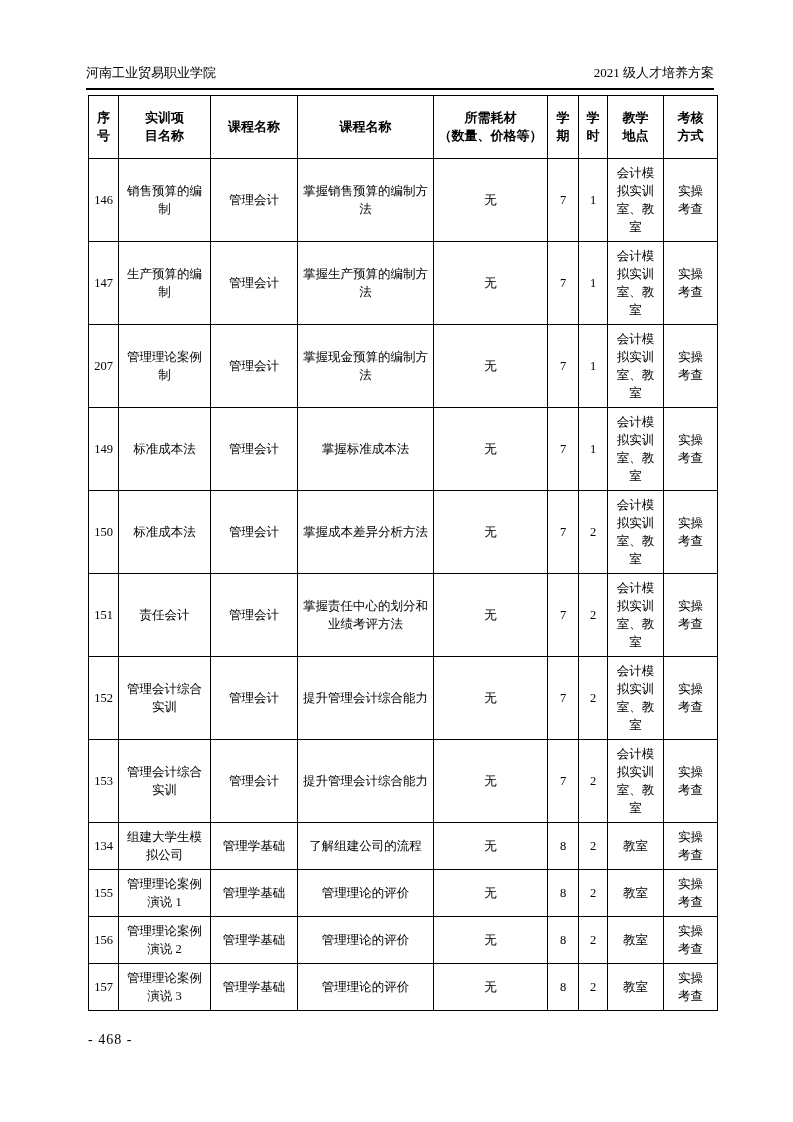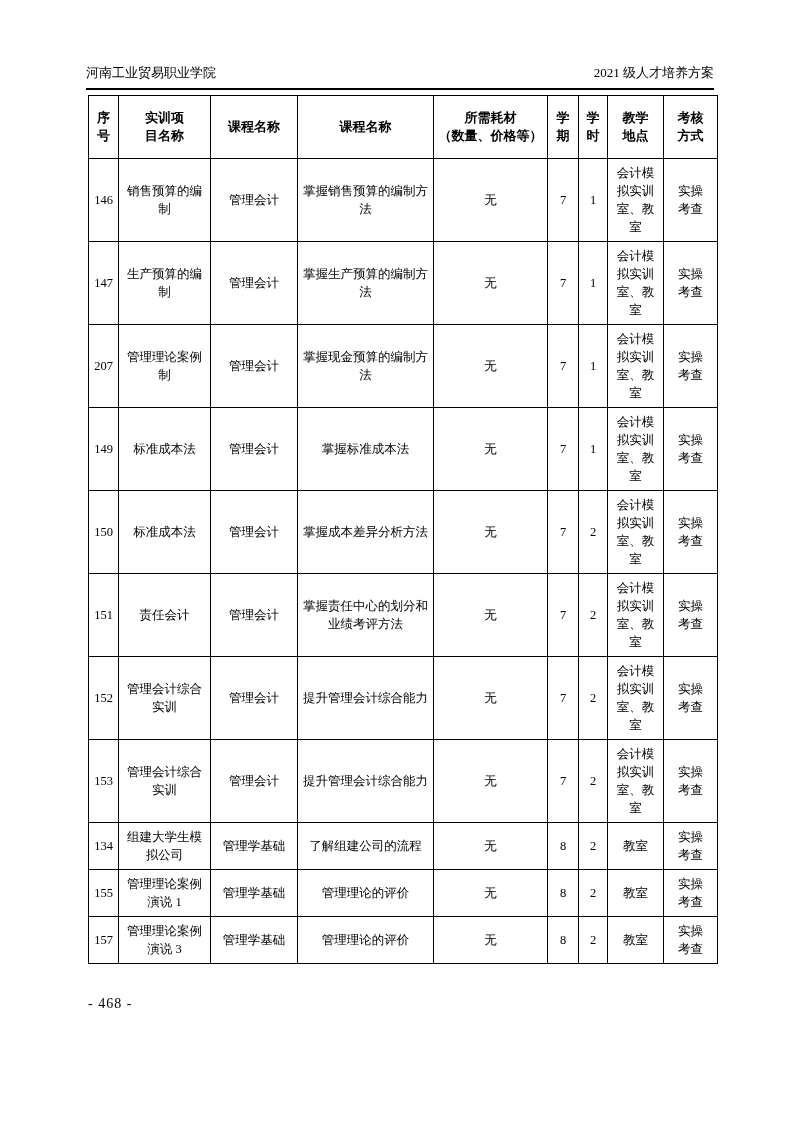--- a/index.html
+++ b/index.html
@@ -56,21 +56,21 @@
   col.c-course    { width: 87px; }
   col.c-goal      { width: 136px; }
   col.c-materials { width: 114px; }
   col.c-semester  { width: 31px; }
   col.c-hours     { width: 29px; }
   col.c-location  { width: 56px; }
   col.c-assessment{ width: 54px; }
   .page-footer {
     position: absolute;
     left: 88px;
-    top: 996px;
+    top: 1032px;
     font-size: 14px;
     letter-spacing: 1px;
   }
 </style>
 </head>
 <body>
 
 <div class="page">
 
   <div class="page-header">
@@ -260,20 +260,33 @@
           <td>管理学基础</td>
           <td>管理理论的评价</td>
           <td>无</td>
           <td>8</td>
           <td>2</td>
           <td>教室</td>
           <td>实操
 考查</td>
         </tr>
         <tr>
+          <td>156</td>
+          <td class="al">管理理论案例
+演说 2</td>
+          <td>管理学基础</td>
+          <td>管理理论的评价</td>
+          <td>无</td>
+          <td>8</td>
+          <td>2</td>
+          <td>教室</td>
+          <td>实操
+考查</td>
+        </tr>
+        <tr>
           <td>157</td>
           <td class="al">管理理论案例
 演说 3</td>
           <td>管理学基础</td>
           <td>管理理论的评价</td>
           <td>无</td>
           <td>8</td>
           <td>2</td>
           <td>教室</td>
           <td>实操

